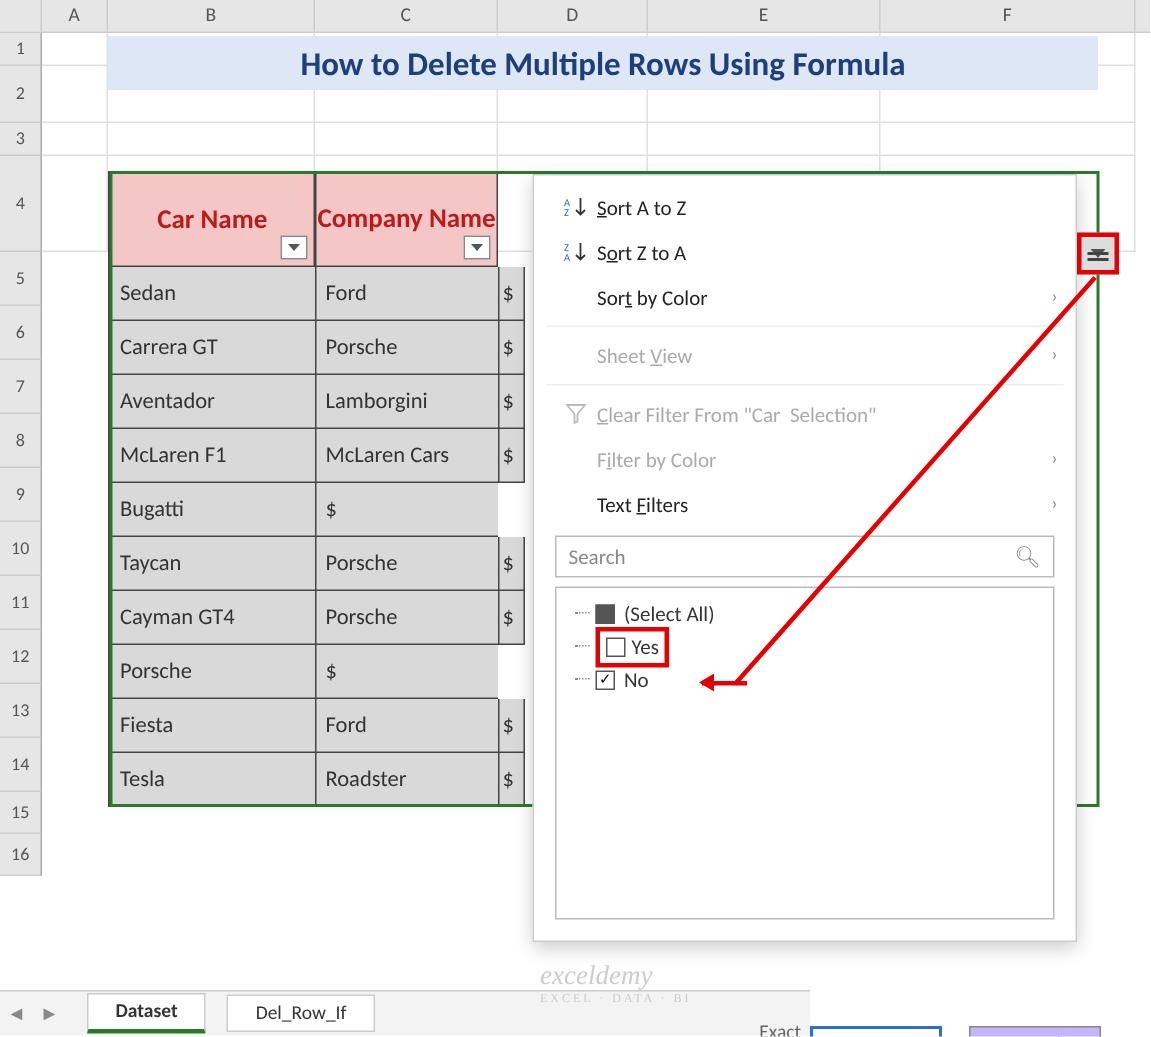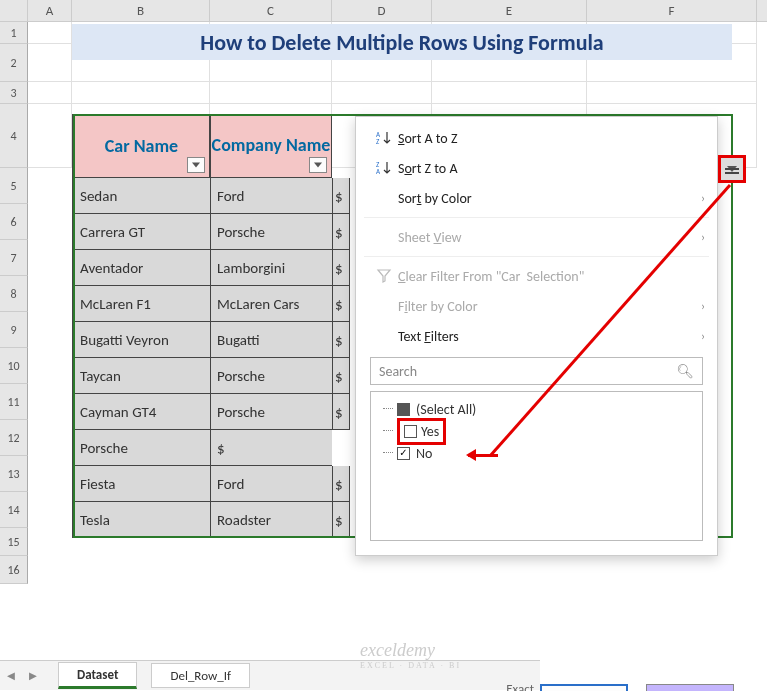--- a/index.html
+++ b/index.html
@@ -26,39 +26,39 @@
 .c-F { width: 170px; }
 .r1 { height: 22px; }
 .r2 { height: 38px; }
 .r3 { height: 22px; }
 .rdata { height: 36px; }
 .rtail { height: 28px; }
 .title-bar { position: absolute; left: 72px; top: 24px; width: 660px; height: 36px; background: #dde7f5; display: flex; align-items: center; justify-content: center; }
 .title-bar span { font-size: 22px; font-weight: bold; color: #1f3f7a; }
 .table-outline { position: absolute; left: 73px; top: 114px; width: 660px; height: 424px; border: 2px solid #2b7a2b; pointer-events: none; }
 .table-header { position: absolute; left: 72px; top: 114px; display: flex; height: 64px; }
-.th { background: #f4c6c6; border: 1px solid #444; display: flex; align-items: center; justify-content: center; font-weight: bold; color: #0369a1; font-size: 18px; position: relative; }
+.th { background: #f4c6c6; border: 1px solid #444; display: flex; align-items: center; justify-content: center; font-weight: bold; color: #b91c1c; font-size: 18px; position: relative; }
 .th:nth-child(1){ width:138px; border-left-width:2px; }
 .th:nth-child(2){ width:122px; text-align:center; flex-direction:column; }
 .filter-btn { position: absolute; right: 4px; bottom: 4px; width: 18px; height: 16px; background: #fcfcfc; border: 1px solid #888; display:flex; align-items:center; justify-content:center; }
 .filter-btn svg { width:8px; height:6px; }
 .data-body { position: absolute; left: 72px; top: 178px; }
 .drow { display: flex; height: 36px; }
 .drow > div { border-left: 1px solid #444; border-bottom: 1px solid #444; display: flex; align-items: center; padding: 0 6px; background: #d9d9d9; font-size: 15px; }
 .drow > div:nth-child(1){ width:138px; border-left:2px solid #444; }
 .drow > div:nth-child(2){ width:122px; }
 .drow > div:nth-child(3){ width:18px; border-right:1px solid #444; padding:0 2px; }
 .menu { position: absolute; left: 355px; top: 116px; width: 363px; background: #fff; border: 1px solid #ccc; box-shadow: 0 4px 12px rgba(0,0,0,0.2); padding: 6px 0 10px 0; }
 .menu-item { display:flex; align-items:center; height: 30px; padding: 0 14px 0 14px; font-size: 14px; color: #222; position: relative; }
 .menu-item.disabled { color: #aaa; }
 .menu-item .icon { width: 28px; display:flex; justify-content:center; }
 .menu-item .chev { position:absolute; right:12px; color:#888; font-size:12px; }
 .menu-search { margin: 6px 14px; height: 28px; border: 1px solid #bbb; display:flex; align-items:center; padding: 0 8px; color:#888; }
 .menu-search .mag { margin-left:auto; }
-.menu-list { margin: 4px 14px 4px 14px; height: 150px; border: 1px solid #bbb; padding: 6px 8px; font-size: 14px; background:#fff; }
+.menu-list { margin: 4px 14px 4px 14px; height: 222px; border: 1px solid #bbb; padding: 6px 8px; font-size: 14px; background:#fff; }
 .chk-line { display:flex; align-items:center; height:22px; gap:6px; margin-left:18px; position:relative; }
 .chk-line::before { content:''; position:absolute; left:-14px; top:10px; width:10px; height:1px; border-top:1px dotted #888; }
 .chk { width:13px; height:13px; border:1px solid #555; display:inline-flex; align-items:center; justify-content:center; background:#fff; }
 .chk.filled { background:#555; }
 .chk.checked::after { content:'✓'; font-size:10px; line-height:10px; color:#000; }
 .yes-highlight { border:3px solid #e40000; padding:2px 4px; display:inline-flex; align-items:center; gap:4px; }
 .btn-row { position: absolute; left: 540px; top: 684px; display:flex; gap:18px; }
 .btn { width: 88px; height: 24px; border:1px solid #888; background:#c4b5fd; font-size:13px; display:flex; align-items:center; justify-content:center; }
 .btn.primary { border:2px solid #2a6fc9; background:#fdfdfd; }
 .sheet-tabs { position:absolute; left:0; top:660px; width:540px; height:30px; display:flex; align-items:center; background:#f3f3f3; border-top:1px solid #ccc; font-size:13px; }
@@ -208,21 +208,20 @@
       <div>Aventador</div>
       <div>Lamborgini</div>
       <div>$</div>
     </div>
     <div class="drow">
       <div>McLaren F1</div>
       <div>McLaren Cars</div>
       <div>$</div>
     </div>
     <div class="drow">
-      <div>Bugatti Veyron</div>
       <div>Bugatti</div>
       <div>$</div>
     </div>
     <div class="drow">
       <div>Taycan</div>
       <div>Porsche</div>
       <div>$</div>
     </div>
     <div class="drow">
       <div>Cayman GT4</div>

